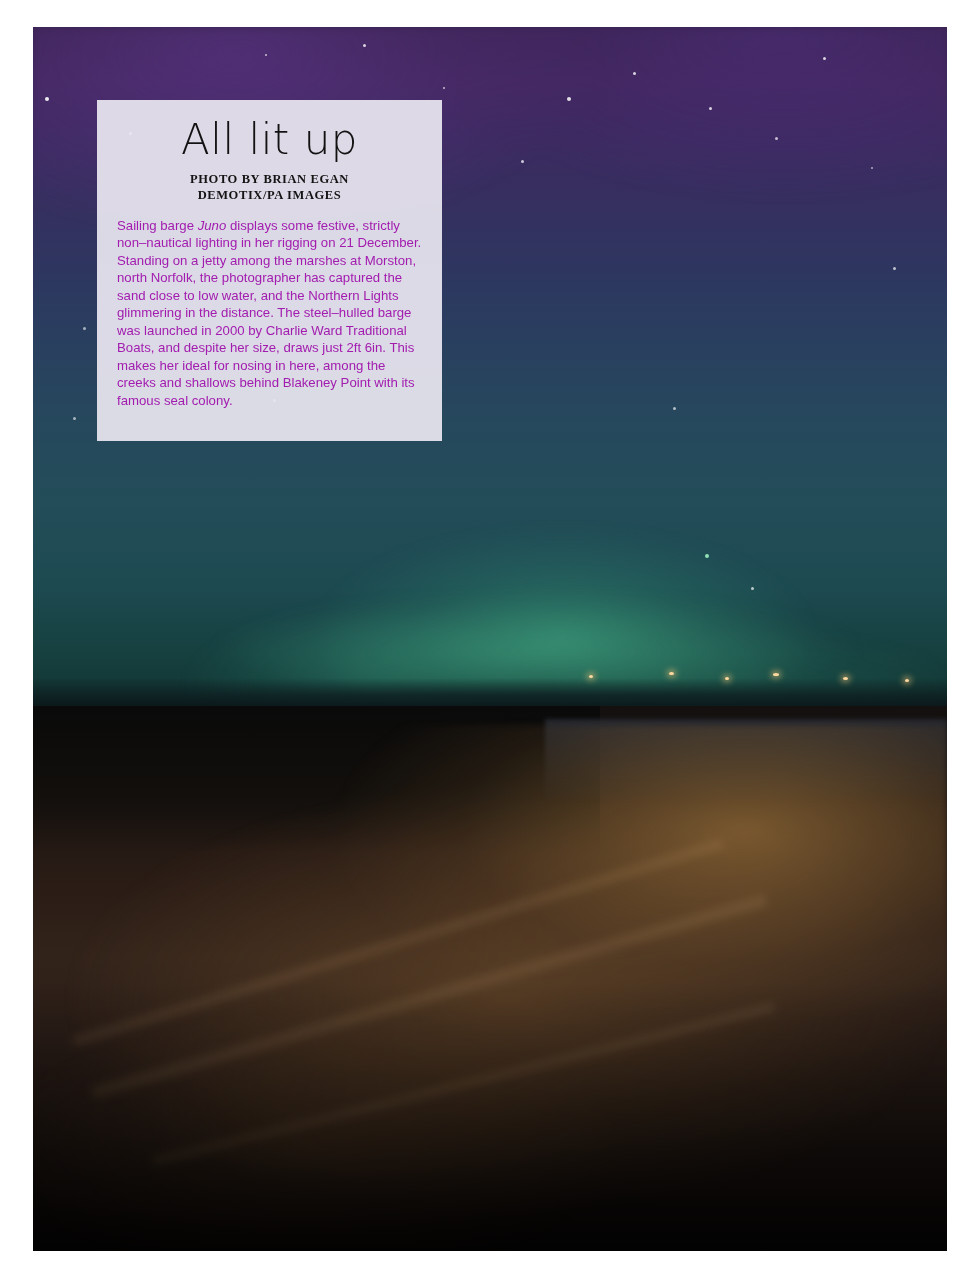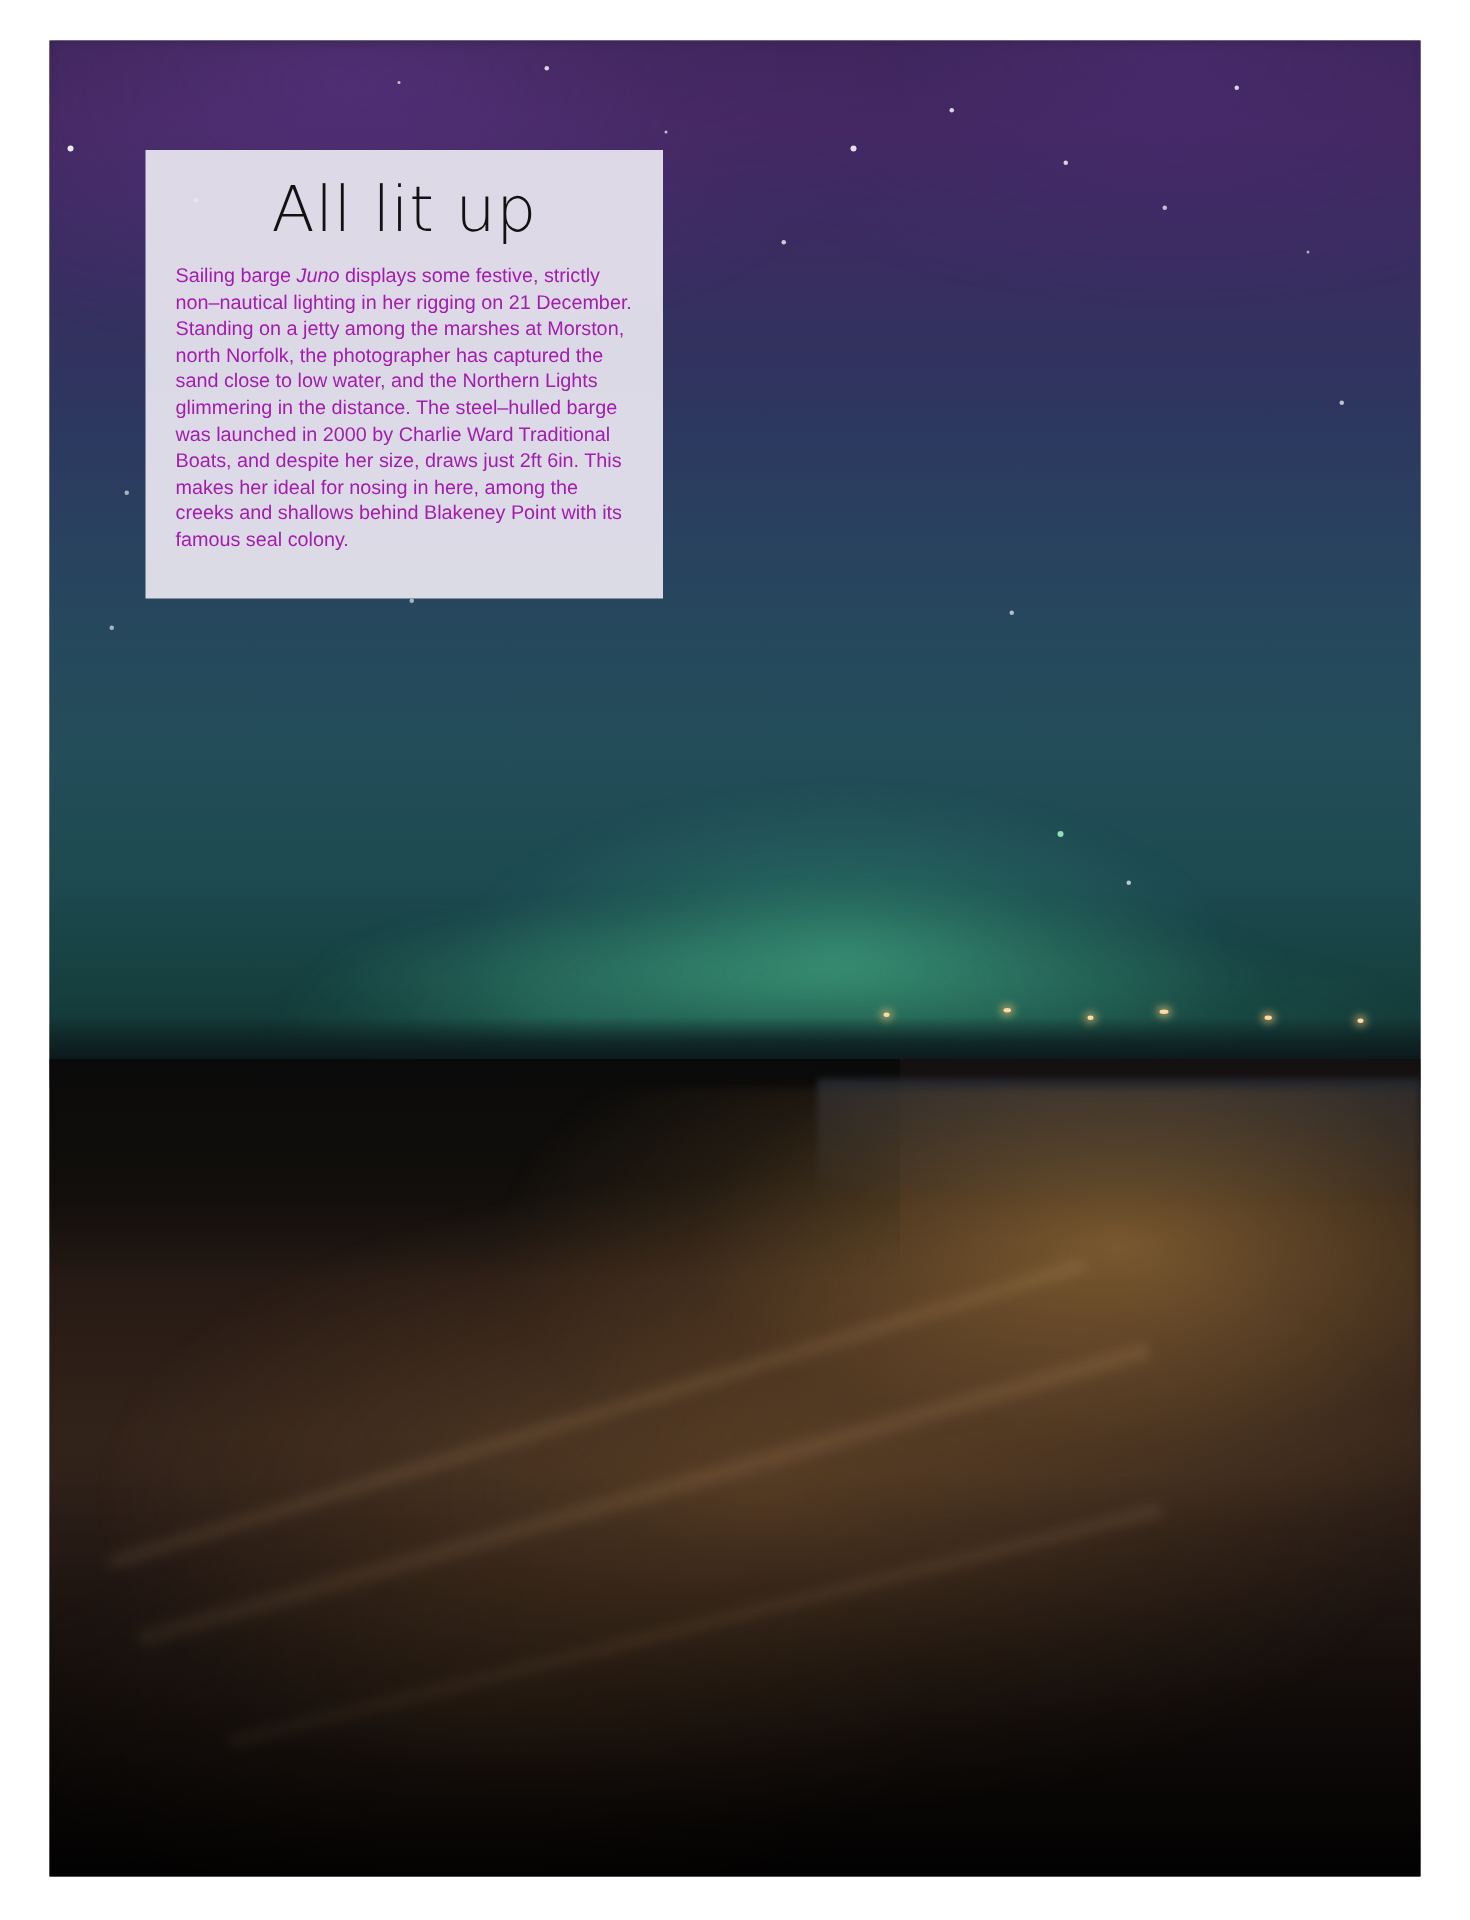--- a/index.html
+++ b/index.html
@@ -262,16 +262,20 @@
 
     <div class="track" style="left:40px; top:1010px; width:680px; height:10px; transform:rotate(-17deg);"></div>
     <div class="track" style="left:60px; top:1060px; width:700px; height:12px; transform:rotate(-16deg);"></div>
     <div class="track" style="left:120px; top:1130px; width:640px; height:9px; transform:rotate(-14deg);"></div>
 
     <div class="fgshadow"></div>
   </div>
 
   <div class="caption-box">
     <div class="headline">All lit up</div>
+    <div class="credit">
+      <div>PHOTO BY BRIAN EGAN</div>
+      <div>DEMOTIX/PA IMAGES</div>
+    </div>
     <p class="body-text"><span>Sailing barge </span><em>Juno</em><span> displays some festive, strictly non–nautical lighting in her rigging on 21 December. Standing on a jetty among the marshes at Morston, north Norfolk, the photographer has captured the sand close to low water, and the Northern Lights glimmering in the distance. The steel–hulled barge was launched in 2000 by Charlie Ward Traditional Boats, and despite her size, draws just 2ft 6in. This makes her ideal for nosing in here, among the creeks and shallows behind Blakeney Point with its famous seal colony.</span></p>
   </div>
 
 </div>
 
 </body></html>

